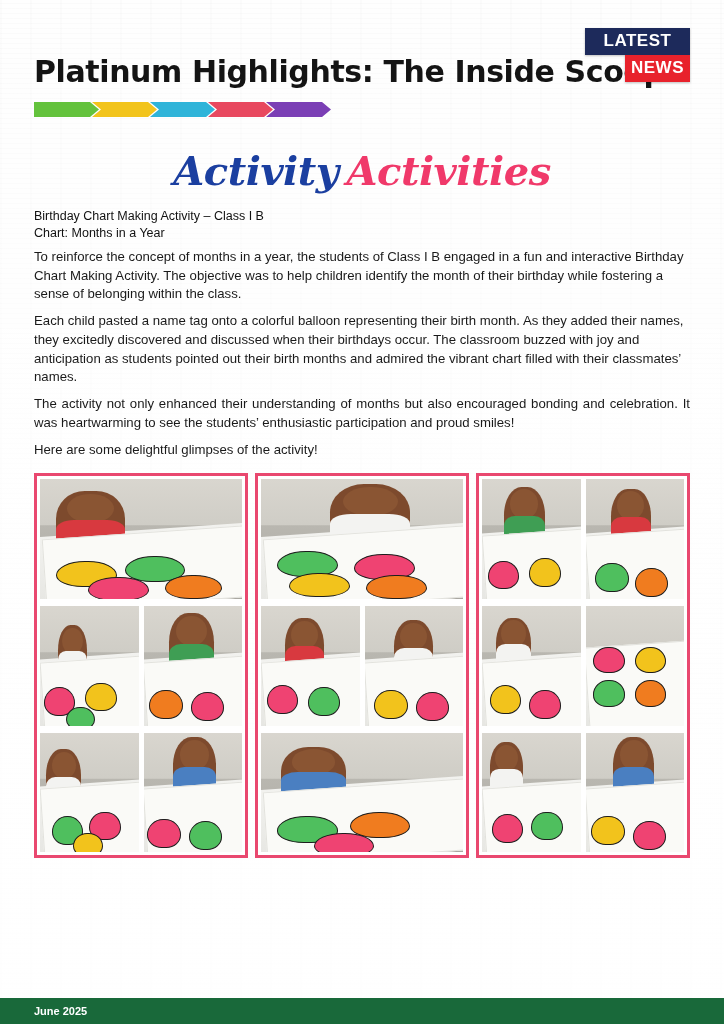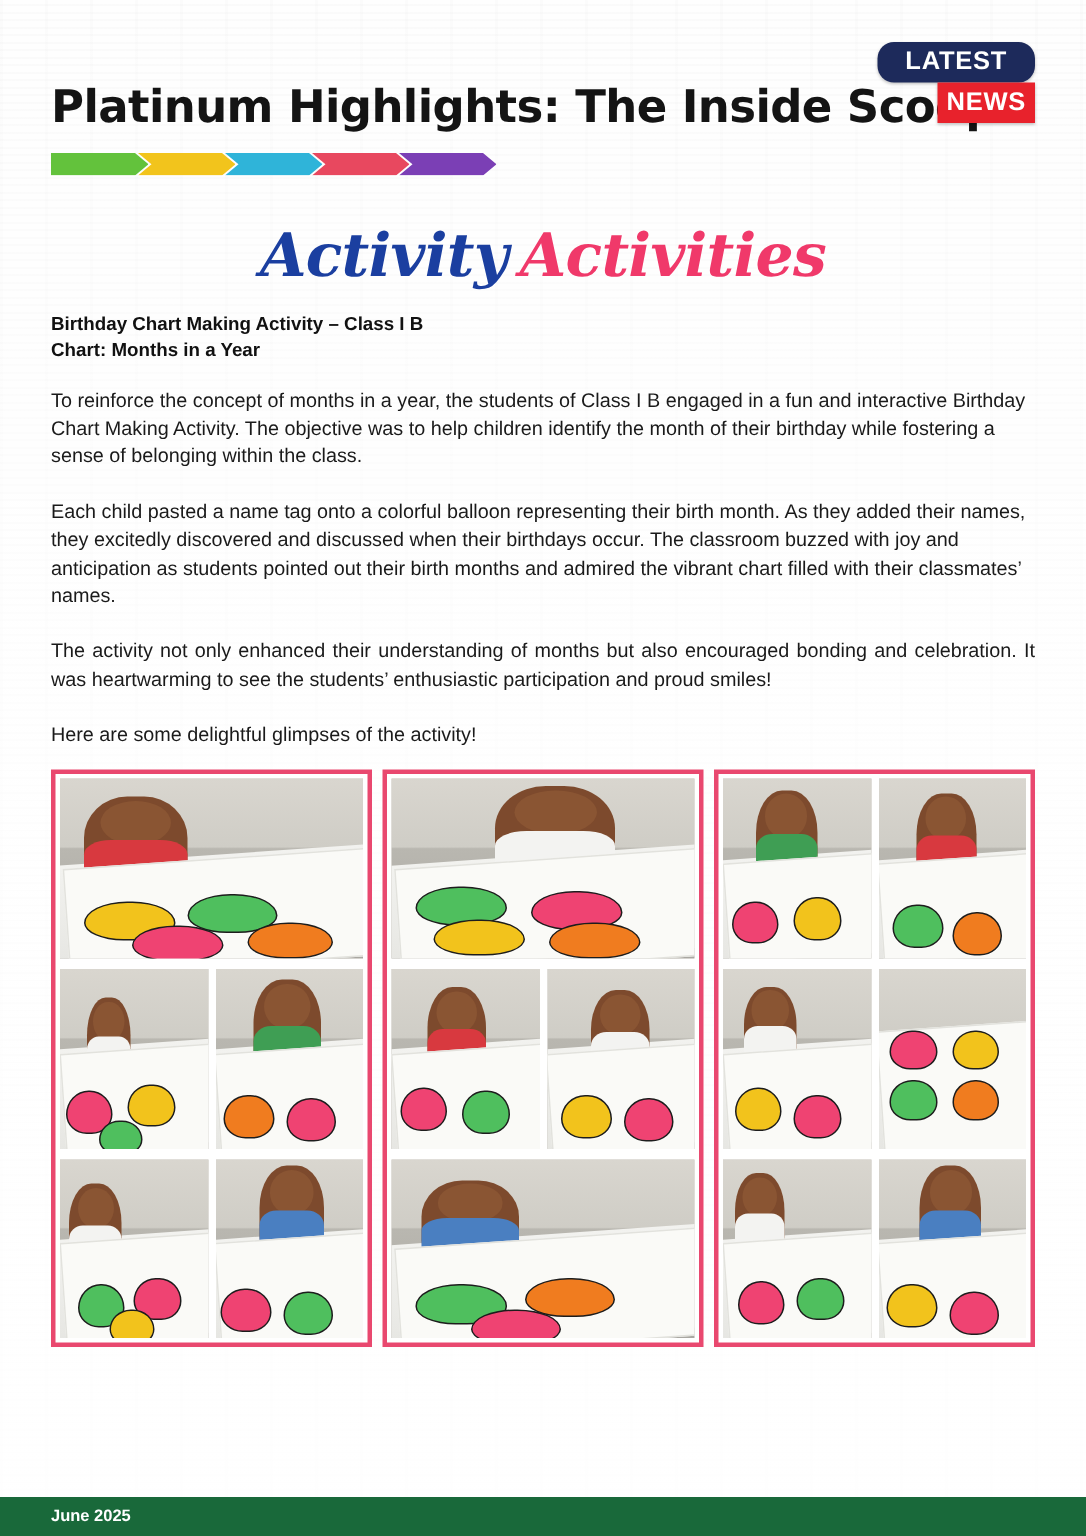--- a/index.html
+++ b/index.html
@@ -48,21 +48,20 @@
     z-index: 5;
     filter: drop-shadow(0 1px 1px rgba(0,0,0,0.25));
   }
   .latest-badge .row1 {
     background: #1d2a5b;
     color: #ffffff;
     font-weight: bold;
     font-size: 17px;
     letter-spacing: 0.5px;
     padding: 3px 0 4px;
-    border-radius: 11px;
   }
   .latest-badge .row2 {
     background: #e8222c;
     color: #ffffff;
     font-weight: bold;
     font-size: 17px;
     letter-spacing: 0.5px;
     padding: 3px 0 4px;
     position: relative;
     margin-left: 40px;
@@ -124,29 +123,29 @@
     margin-top: 8px;
     font-size: 20px;
     font-weight: bold;
     color: #111;
   }
 
   
   .body-copy { margin-top: 18px; }
   .sub-head {
     font-size: 12.5px;
-    font-weight: bold;
+    font-weight: normal;
     color: #111;
     margin-bottom: 3px;
   }
   .para {
     font-size: 13.2px;
     line-height: 1.42;
     color: #1a1a1a;
-    margin-top: 18px;
+    margin-top: 8px;
     text-align: left;
   }
   .para.justify { text-align: justify; }
 
   
   .collage {
     margin-top: 14px;
     display: flex;
     gap: 7px;
     height: 385px;

